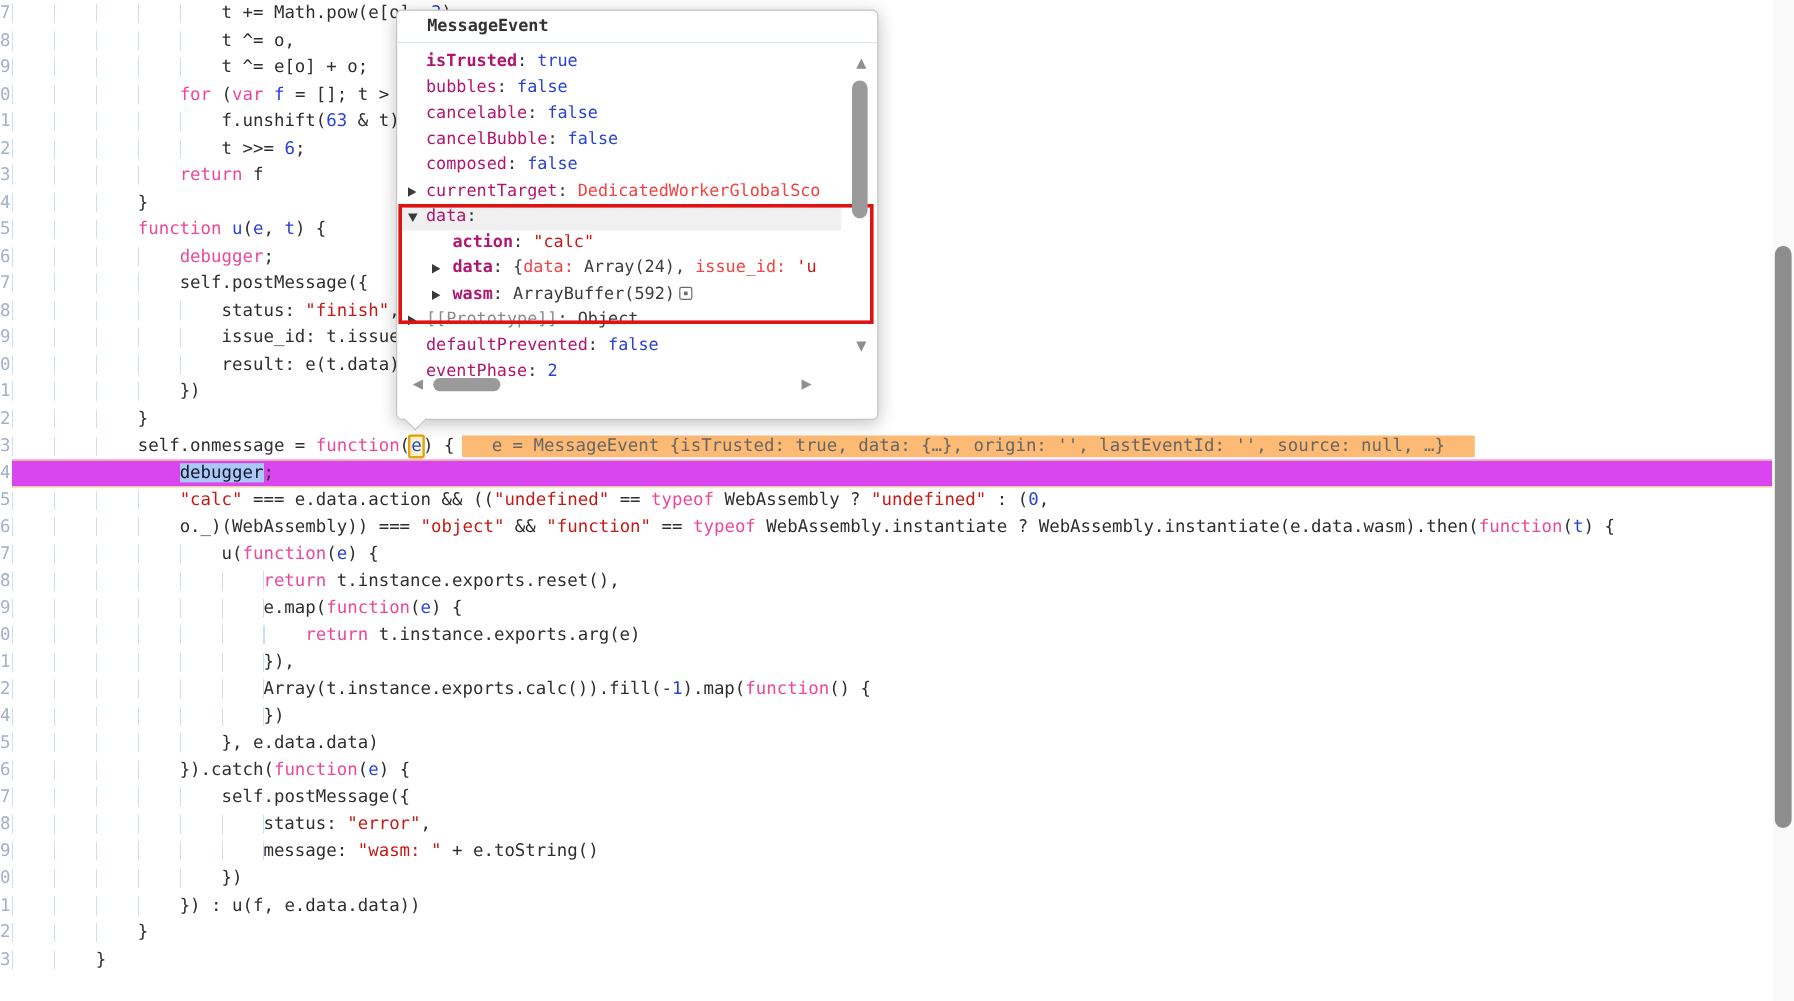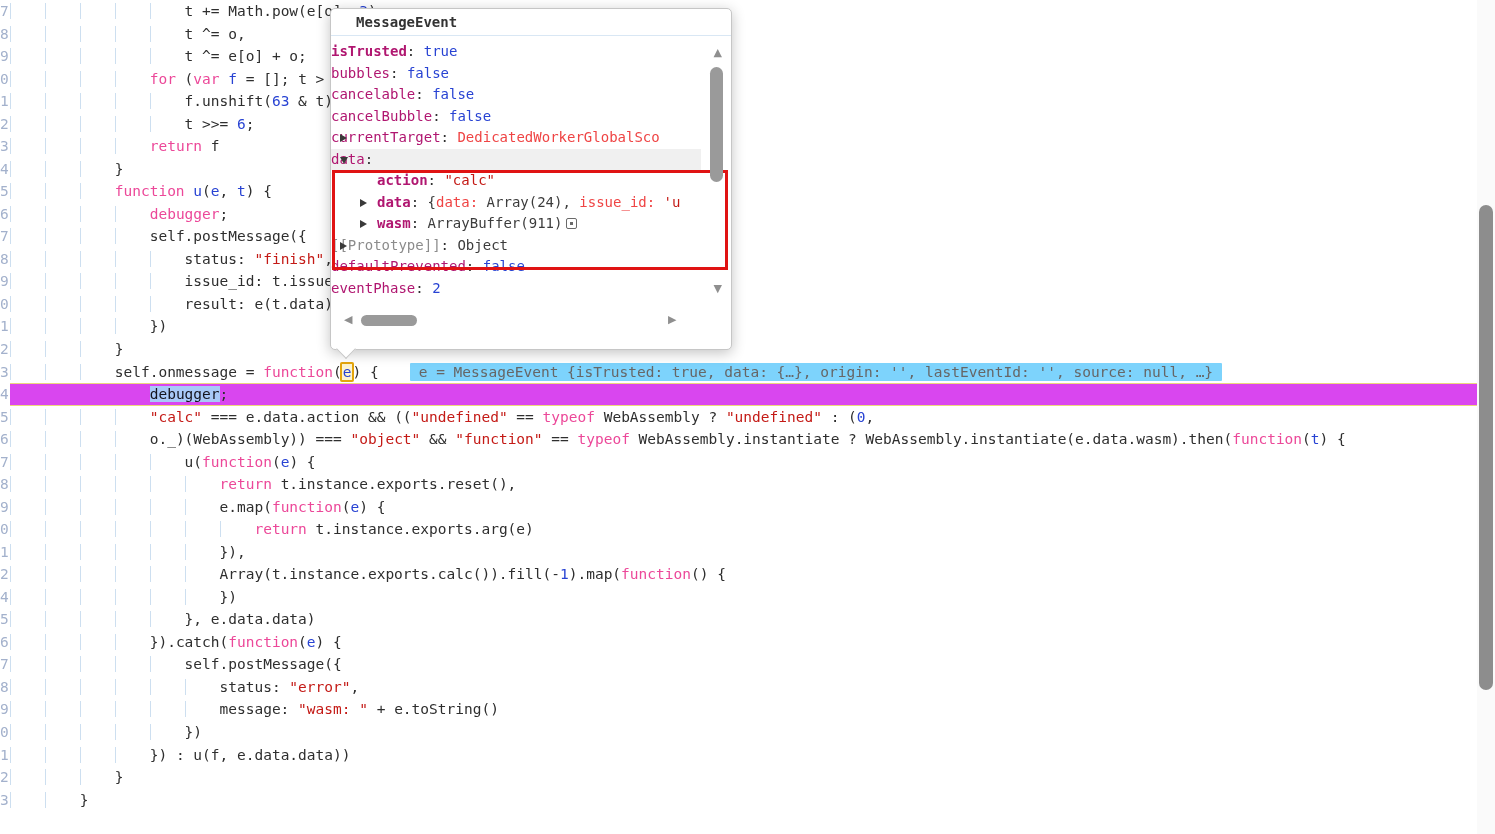--- a/index.html
+++ b/index.html
@@ -11,31 +11,31 @@
   .row.paused .gutter{background:#fff;box-shadow:0 1px 0 #fff, 0 -1px 0 #fff;}
   pre.code{display:inline-block;margin:0;font:inherit;white-space:pre;vertical-align:top;}
   .ind{background:repeating-linear-gradient(to right,#cddff0 0,#cddff0 1px,transparent 1px,transparent 4ch);}
   .ind.noguide{background:none;}
   .tok-p{color:#2e2e2e;}
   .tok-k{color:#ec4899;}
   .tok-n{color:#2843d3;}
   .tok-s{color:#c41a16;}
   .tok-sel{background:#a9c9f8;color:#14141e;}
   .tok-E{color:#2843d3;border:2px solid #e4a50c;background:#fdf4cf;border-radius:2px;padding:0 1px;margin:0 -2px;}
-  .hint{background:#7dd3fc;color:#666;margin-left:31px;padding:1px 9px;border-radius:1px;}
+  .hint{background:#fdba74;color:#666;margin-left:6px;padding:1px 25px;border-radius:1px;}
 
   
   #popup{position:absolute;left:330px;top:8px;width:400px;height:340px;background:#fff;
     border:1px solid #c6c6c6;border-radius:5px;box-shadow:0 3px 14px rgba(0,0,0,.24);z-index:10;
     font-family:"DejaVu Sans Mono","Liberation Mono",monospace;font-size:14px;}
   #popup .hdr{height:26px;line-height:26px;padding-left:25px;font-weight:bold;color:#333;
     border-bottom:1px solid #d9e7f4;}
   #popup .rows{position:absolute;left:0;top:32px;}
   .prow{position:relative;height:21.5px;line-height:21.5px;white-space:nowrap;overflow:hidden;
-    width:370px;box-sizing:border-box;}
+    width:370px;box-sizing:border-box;padding-left:24px;}
   .prow.indent{padding-left:46px;}
   .prow.rowbg{background:#f0f0f0;}
   .arr{position:absolute;left:9px;top:7px;width:0;height:0;}
   .prow.indent .arr{left:29px;}
   .arr.right{border-left:7px solid #3a3a3a;border-top:4.5px solid transparent;border-bottom:4.5px solid transparent;}
   .arr.down{border-top:7px solid #3a3a3a;border-left:4.5px solid transparent;border-right:4.5px solid transparent;top:8px;}
   .pname{color:#b01670;}
   .gname{color:#8c8c8c;}
   .bold{font-weight:bold;}
   .colon{color:#303030;}
@@ -107,25 +107,26 @@
       <div class="row"><span class="gutter">3</span><pre class="code"><span class="ind">        </span><span class="tok-p">}</span></pre></div>
     </div>
 
   <div id="popup">
     <div class="hdr">MessageEvent</div>
     <div class="rows">
         <div class="prow"><span class="pname bold">isTrusted</span><span class="colon">: </span><span class="pval"><span class="v-b">true</span></span></div>
         <div class="prow"><span class="pname">bubbles</span><span class="colon">: </span><span class="pval"><span class="v-b">false</span></span></div>
         <div class="prow"><span class="pname">cancelable</span><span class="colon">: </span><span class="pval"><span class="v-b">false</span></span></div>
         <div class="prow"><span class="pname">cancelBubble</span><span class="colon">: </span><span class="pval"><span class="v-b">false</span></span></div>
+        <div class="prow"><span class="pname">composed</span><span class="colon">: </span><span class="pval"><span class="v-b">false</span></span></div>
         <div class="prow"><span class="arr right"></span><span class="pname">currentTarget</span><span class="colon">: </span><span class="pval"><span class="v-g">DedicatedWorkerGlobalSco</span></span></div>
         <div class="prow rowbg"><span class="arr down"></span><span class="pname">data</span><span class="colon">: </span><span class="pval"></span></div>
         <div class="prow indent"><span class="pname bold">action</span><span class="colon">: </span><span class="pval"><span class="v-s">"calc"</span></span></div>
         <div class="prow indent"><span class="arr right"></span><span class="pname bold">data</span><span class="colon">: </span><span class="pval"><span class="v-d">{</span><span class="v-g">data: </span><span class="v-d">Array(24)</span><span class="v-d">, </span><span class="v-g">issue_id: </span><span class="v-s">'u</span></span></div>
-        <div class="prow indent"><span class="arr right"></span><span class="pname bold">wasm</span><span class="colon">: </span><span class="pval"><span class="v-d">ArrayBuffer(911)</span></span><span class="chip"></span></div>
+        <div class="prow indent"><span class="arr right"></span><span class="pname bold">wasm</span><span class="colon">: </span><span class="pval"><span class="v-d">ArrayBuffer(592)</span></span><span class="chip"></span></div>
         <div class="prow"><span class="arr right"></span><span class="gname">[[Prototype]]</span><span class="colon">: </span><span class="pval"><span class="v-d">Object</span></span></div>
         <div class="prow"><span class="pname">defaultPrevented</span><span class="colon">: </span><span class="pval"><span class="v-b">false</span></span></div>
         <div class="prow"><span class="pname">eventPhase</span><span class="colon">: </span><span class="pval"><span class="v-b">2</span></span></div>
       </div>
     <div id="redbox"></div>
     <span class="sarrow" id="vup">▲</span>
     <div id="vthumb"></div>
     <span class="sarrow" id="vdown">▼</span>
     <span class="sarrow" id="hleft">◀</span>
     <div id="hthumb"></div>

